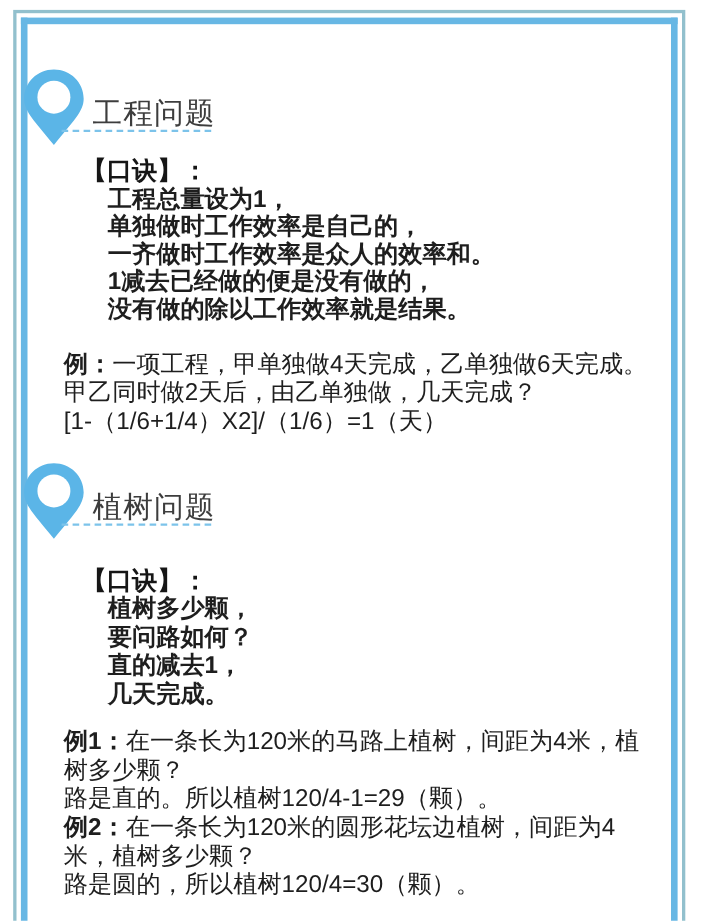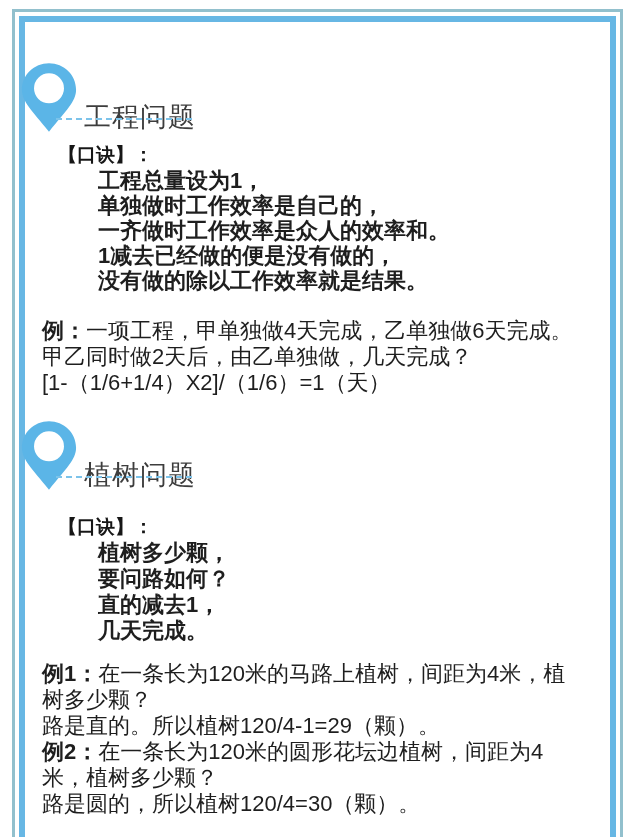--- a/index.html
+++ b/index.html
@@ -51,53 +51,53 @@
   .pin-icon {
     position: absolute;
     left: 0;
     top: 0;
     width: 58px;
     height: 72px;
   }
   .section-title {
     position: absolute;
     left: 64px;
-    top: 40px;
+    top: 26px;
     font-size: 27px;
     line-height: 30px;
     color: #3d3d3d;
     letter-spacing: 1px;
     white-space: nowrap;
   }
   .dashed-rule {
     position: absolute;
     left: 36px;
     bottom: 14px;
     width: 136px;
     height: 0;
     border-bottom: 2px dashed #7cc3ea;
   }
   .koujue { margin-top: 8px; }
   .section-2 .koujue { margin-top: 22px; }
   .koujue-label {
-    margin-left: 32px;
-    font-size: 19px;
+    margin-left: 48px;
+    font-size: 23px;
     line-height: 26px;
     font-weight: bold;
     color: #161616;
   }
   .koujue-lines {
     margin-left: 72px;
     font-size: 22px;
     line-height: 25px;
     font-weight: bold;
   }
   .section-2 .koujue-lines { line-height: 26px; }
   .examples {
-    margin-left: 16px;
+    margin-left: 32px;
     margin-top: 25px;
     width: 534px;
     font-size: 22px;
     line-height: 26px;
   }
   .section-2 .examples { margin-top: 17px; }
   .examples p { margin: 0; }
   .example-label { font-weight: bold; }
 </style>
 </head>

